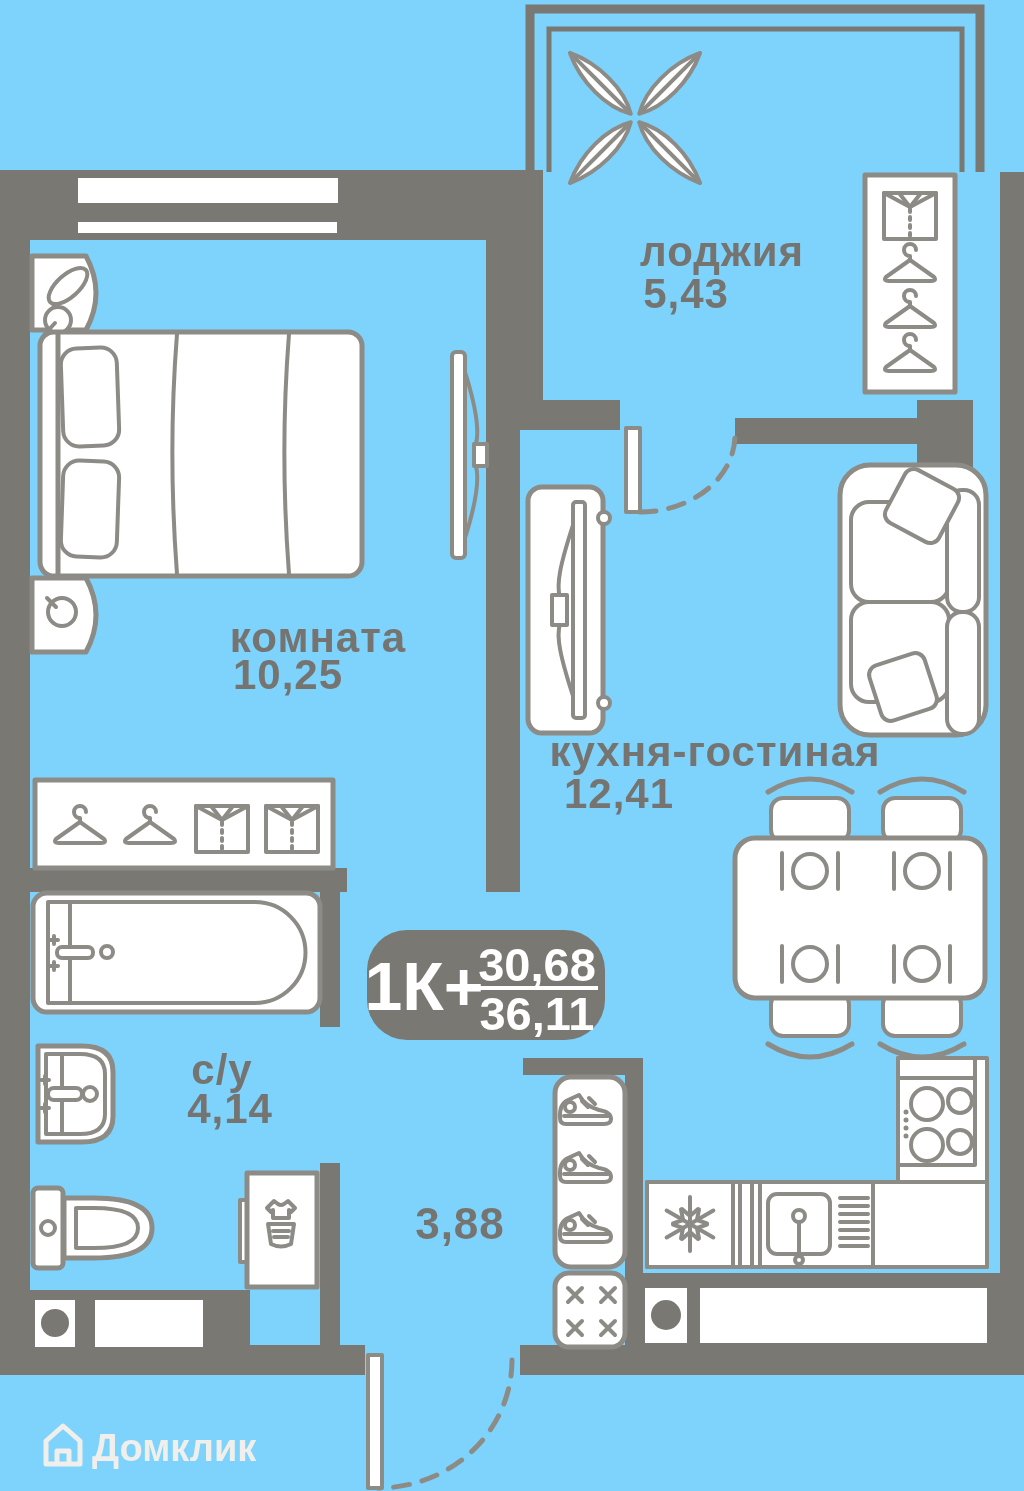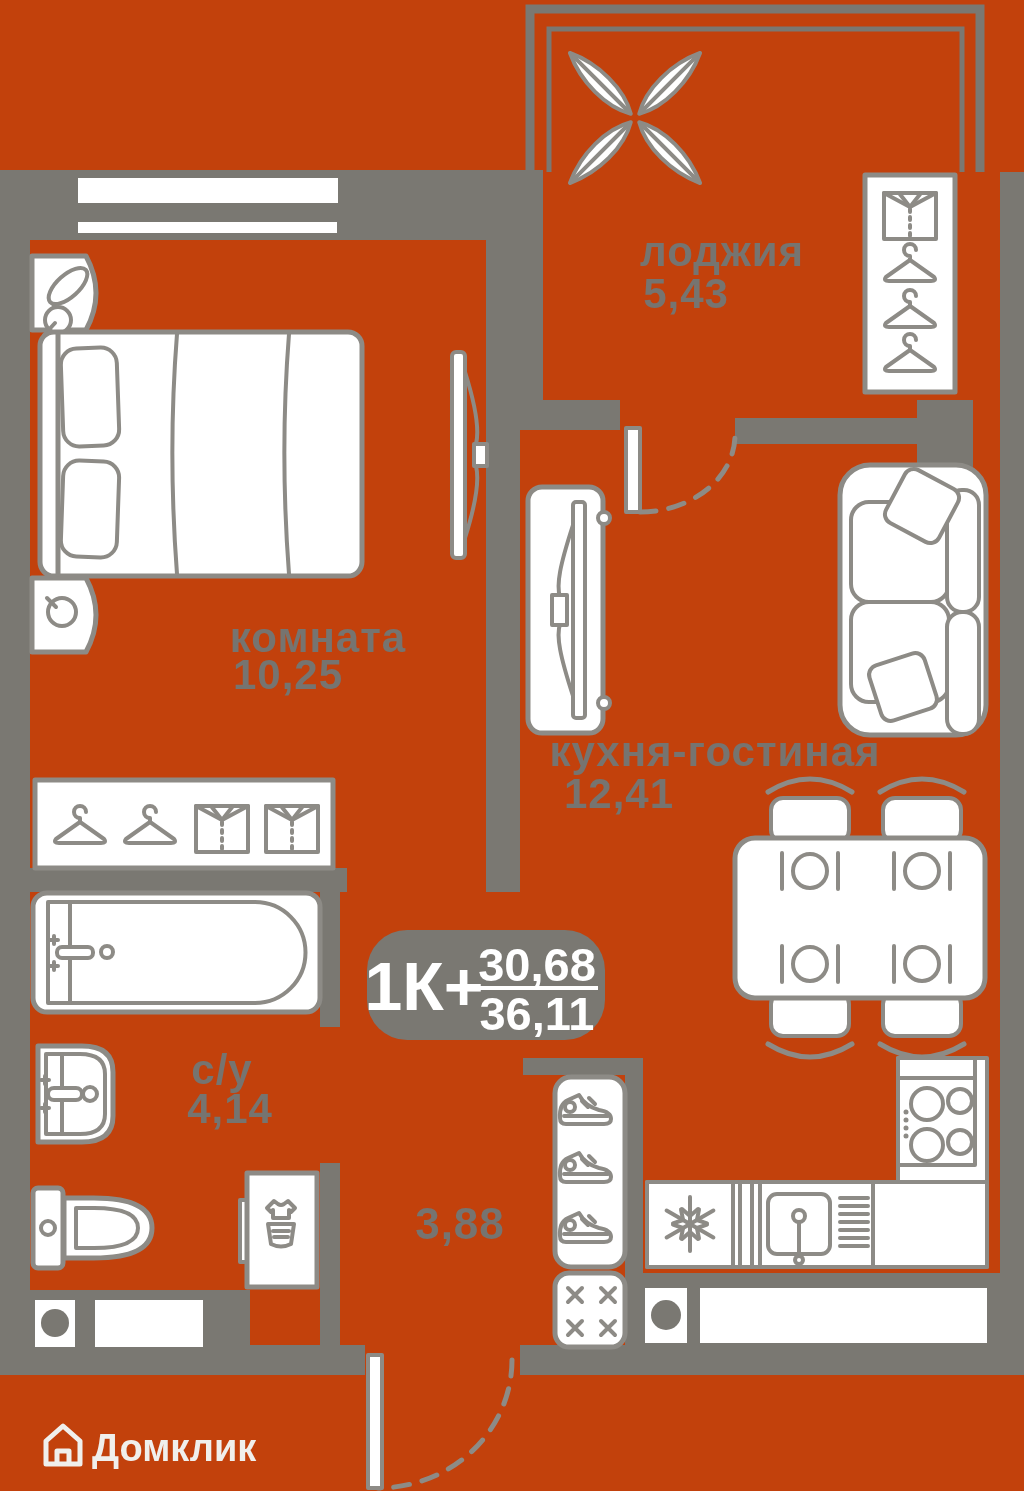--- a/index.html
+++ b/index.html
@@ -1,16 +1,16 @@
 <!DOCTYPE html>
 <html style="--wall: #7a7872; --furn: #8d8b86; --text: #767470; --badge_bg: #7a7872; --badge_text: #ffffff; --wm: #f0efec; --background: #ffffff;"><head>
 <meta charset="utf-8">
 <style>
   html,body{margin:0;padding:0;background:#fff;}
-  .stage{position:relative;width:1024px;height:1491px;background:#c2410c;overflow:hidden;
+  .stage{position:relative;width:1024px;height:1491px;background:#7dd3fc;overflow:hidden;
          font-family:"Liberation Sans",sans-serif;}
   svg{display:block;}
   .wall{fill:var(--wall,#7a7872);}
   .wline{stroke:var(--wall,#7a7872);fill:none;}
   .white{fill:#ffffff;}
   .furn{stroke:var(--furn,#8d8b86);fill:#ffffff;stroke-width:5;stroke-linejoin:round;stroke-linecap:round;}
   .furn4{stroke:var(--furn,#8d8b86);fill:#ffffff;stroke-width:4;stroke-linejoin:round;stroke-linecap:round;}
   .fline{stroke:var(--furn,#8d8b86);fill:none;stroke-width:5;stroke-linejoin:round;stroke-linecap:round;}
   .fline4{stroke:var(--furn,#8d8b86);fill:none;stroke-width:4;stroke-linejoin:round;stroke-linecap:round;}
   .dash{stroke:var(--furn,#8d8b86);fill:none;stroke-width:5;stroke-dasharray:16 13;stroke-linecap:round;}

